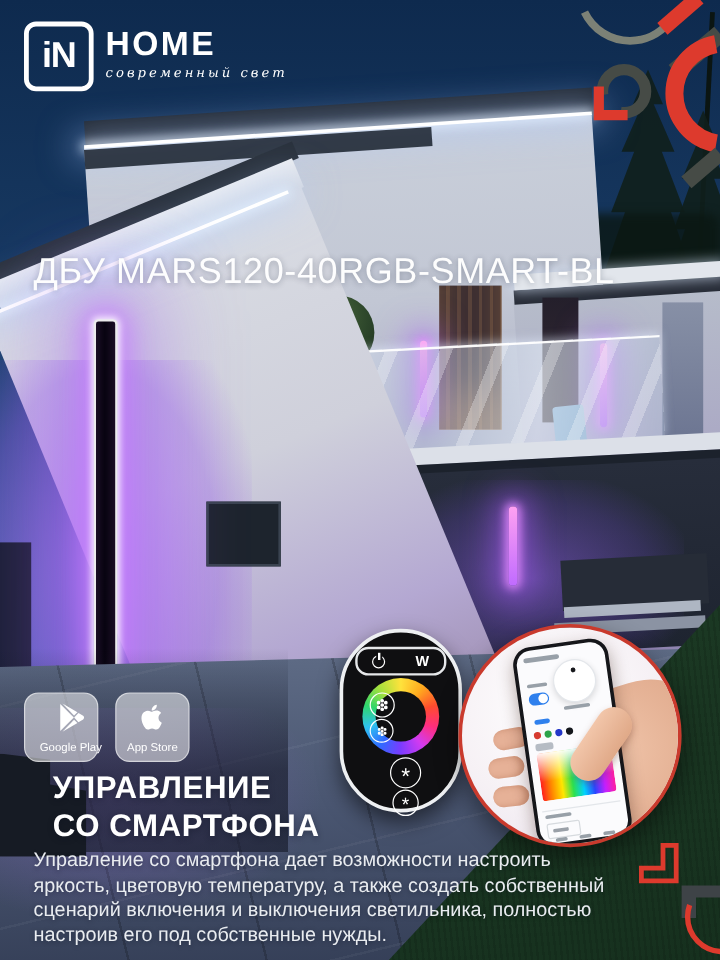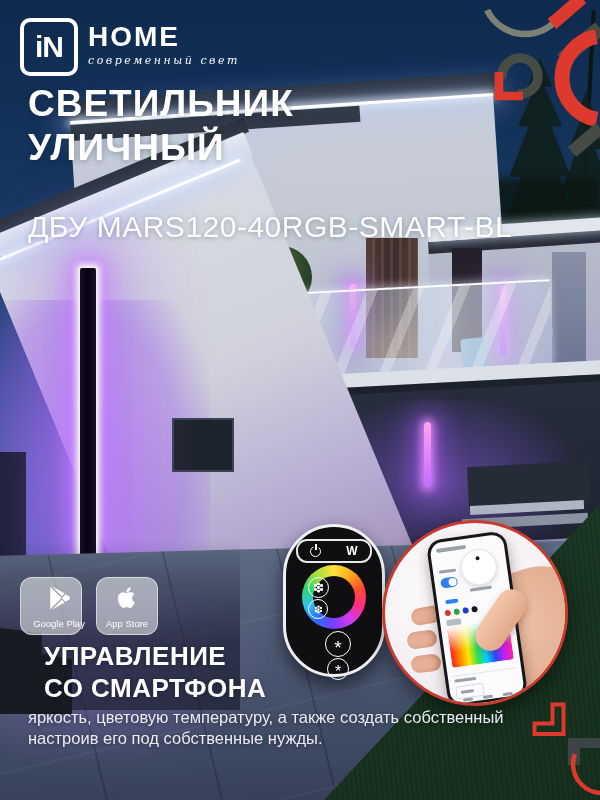--- a/index.html
+++ b/index.html
@@ -264,24 +264,20 @@
   <header class="abs logo">
     <div class="logo-box">
       <span>iN</span>
     </div>
     <div>
       <div class="logo-name">HOME</div>
       <div class="logo-tagline">современный свет</div>
     </div>
   </header>
 
-  <h1 class="abs title" style="margin:0">
-    <span>СВЕТИЛЬНИК</span>
-    <span>УЛИЧНЫЙ</span>
-  </h1>
   <div class="abs model">ДБУ MARS120-40RGB-SMART-BL</div>
 
   <div class="abs badge badge-gp">
     <svg width="26" height="26" viewBox="0 0 24 24" fill="#fff">
       <path d="M3.9 1.6v20.8L14.3 12z"></path>
       <path d="M5.6 1.1l11.5 6.7-2.6 2.6z"></path>
       <path d="M5.6 22.9l11.5-6.7-2.6-2.6z"></path>
       <path d="M17.9 8.5L14.6 12l3.3 3.5 3.6-2.1c.9-.6.9-2.2 0-2.8z"></path>
     </svg>
     <span class="badge-label">Google Play</span>
@@ -343,17 +339,19 @@
       </div>
     </div>
     <div class="thumb"></div>
   </div>
 
   <h2 class="abs section-heading" style="margin:0">
     <span>УПРАВЛЕНИЕ</span>
     <span>СО СМАРТФОНА</span>
   </h2>
   <div class="abs body-text">
+    <div>Управление со смартфона дает возможности настроить</div>
     <div>яркость, цветовую температуру, а также создать собственный</div>
+    <div>сценарий включения и выключения светильника, полностью</div>
     <div>настроив его под собственные нужды.</div>
   </div>
 
 </div>
 
 </body></html>

